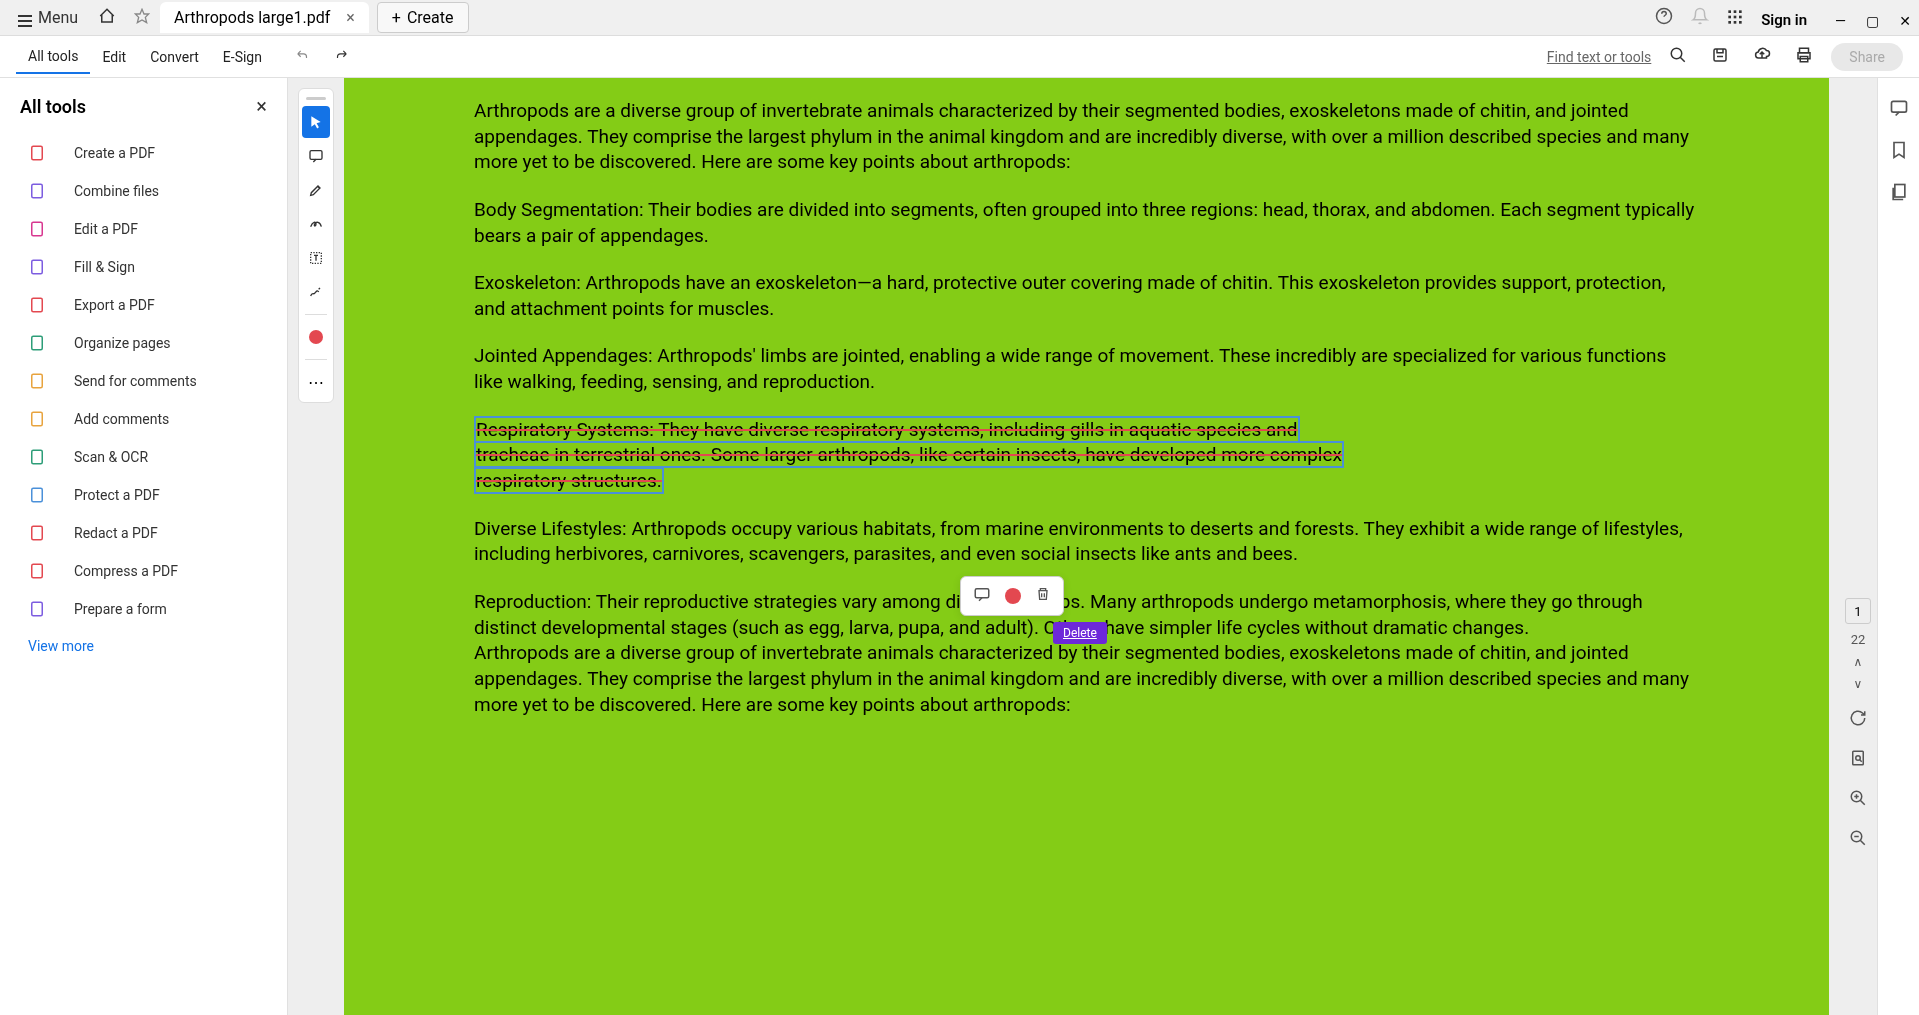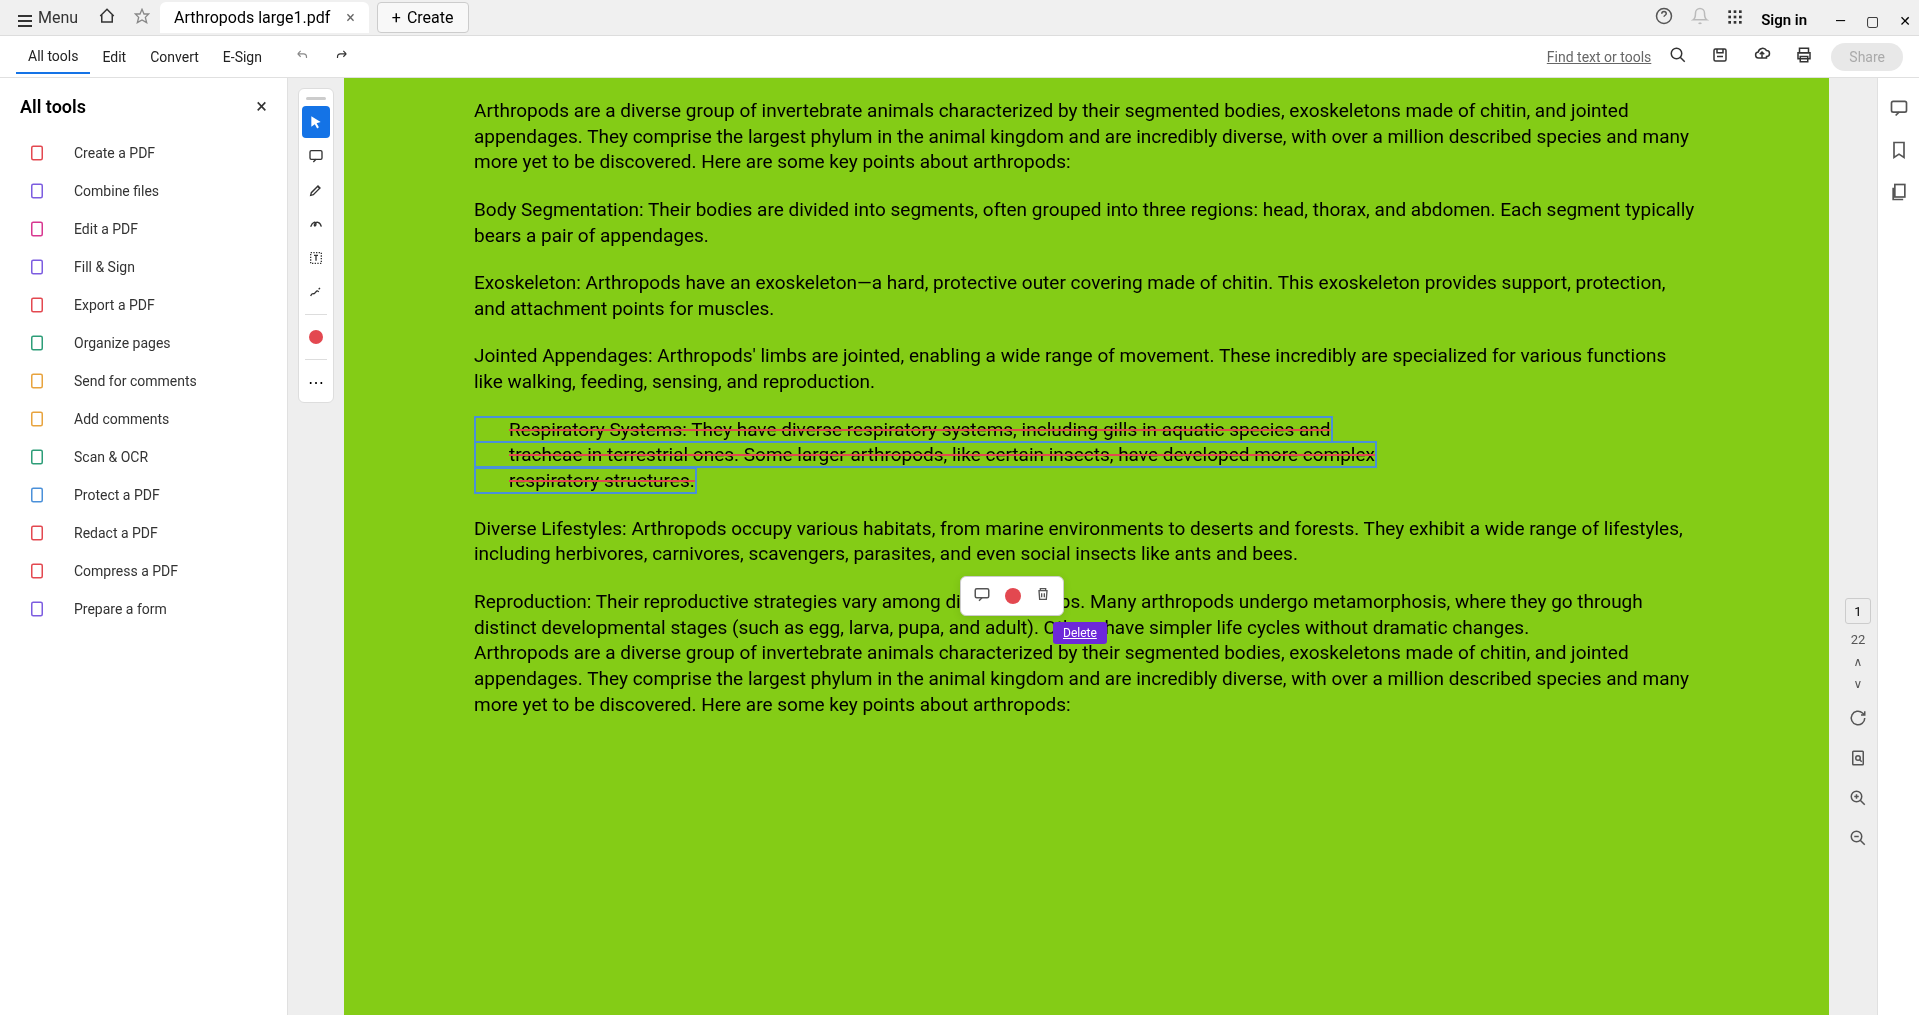--- a/index.html
+++ b/index.html
@@ -43,21 +43,21 @@
     .float-toolbar { position: absolute; left: 10px; top: 10px; width: 36px; background: #fff; border: 1px solid #ddd; border-radius: 6px; padding: 4px 0; display: flex; flex-direction: column; align-items: center; gap: 2px; }
     .float-handle { width: 20px; height: 3px; background: #ccc; border-radius: 2px; margin: 4px 0; }
     .float-tool { width: 28px; height: 32px; display: flex; align-items: center; justify-content: center; cursor: pointer; border-radius: 4px; }
     .float-tool.active { background: #1473e6; color: #fff; }
     .float-divider { width: 22px; height: 1px; background: #ddd; margin: 4px 0; }
     .red-dot { width: 14px; height: 14px; background: #e34850; border-radius: 50%; }
     
     .page { position: absolute; left: 56px; right: 48px; top: 0; bottom: 0; background: #84cc16; padding: 20px 130px 20px 130px; overflow-y: auto; font-size: 19px; line-height: 1.35; color: #000; }
     .page p { margin-bottom: 22px; }
     .strike-box { border: 2px solid #4a90d9; position: relative; }
-    .strike-text { text-decoration: line-through; text-decoration-color: #e34850; text-decoration-thickness: 2px; padding-left: 33px; }
+    .strike-text { text-decoration: line-through; text-decoration-color: #e34850; text-decoration-thickness: 2px; }
     
     .popup { position: absolute; left: 672px; top: 498px; background: #fff; border: 1px solid #ccc; border-radius: 6px; padding: 8px 12px; display: flex; align-items: center; gap: 14px; box-shadow: 0 2px 8px rgba(0,0,0,0.1); }
     .popup-icon { cursor: pointer; color: #555; }
     .popup-red { width: 16px; height: 16px; background: #e34850; border-radius: 50%; }
     
     .tooltip { position: absolute; left: 765px; top: 544px; background: #6d28d9; color: #fff; padding: 4px 10px; border-radius: 3px; font-size: 12px; text-decoration: underline; }
     
     .right-rail { width: 42px; background: #fff; border-left: 1px solid #e0e0e0; display: flex; flex-direction: column; align-items: center; padding-top: 20px; gap: 18px; }
     .rail-icon { cursor: pointer; color: #555; }
     
@@ -271,20 +271,21 @@
         </div>
         <div class="sidebar-item">
           <span class="sidebar-icon">
             <svg width="18" height="18" viewBox="0 0 24 24" fill="none" stroke="#7c5ce0" stroke-width="2">
               <rect x="5" y="3" width="14" height="18" rx="2"></rect>
             </svg>
           </span>
           <span>Prepare a form</span>
         </div>
       </div>
+    <div class="view-more">View more</div>
   </div>
 
   <div class="doc-area">
     <div class="float-toolbar">
       <div class="float-handle"></div>
       <div class="float-tool active">
           <svg width="14" height="14" viewBox="0 0 24 24" fill="#fff">
             <path d="M4 2l16 10-7 2 4 7-3 2-4-7-6 4z"></path>
           </svg>
         </div>

